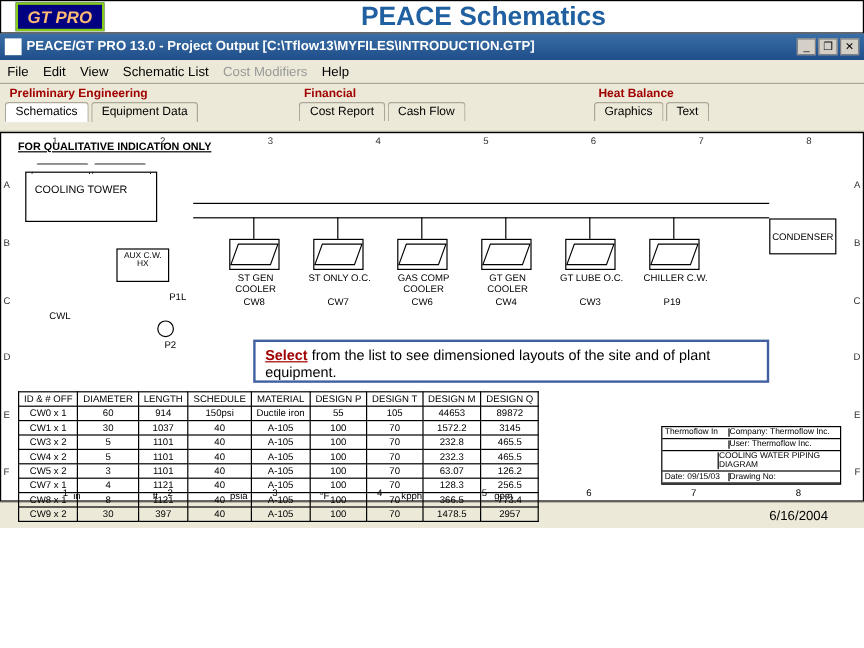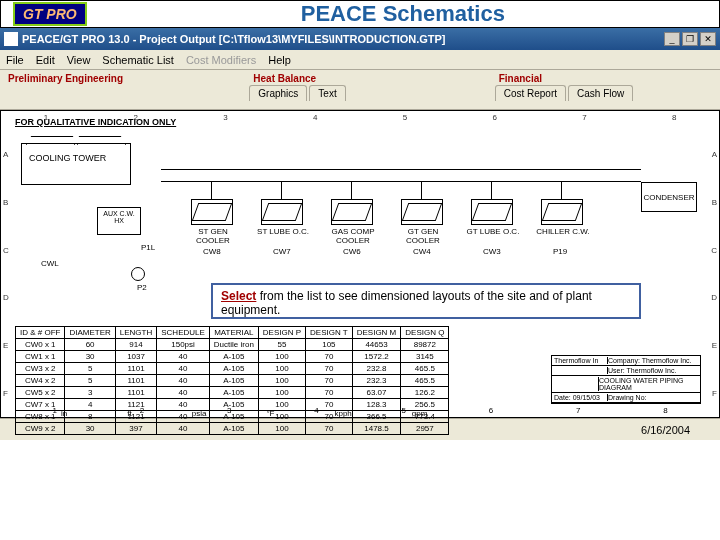--- a/index.html
+++ b/index.html
@@ -76,33 +76,37 @@
   <span class="menu-item">Edit</span>
   <span class="menu-item">View</span>
   <span class="menu-item">Schematic List</span>
   <span class="menu-item dim">Cost Modifiers</span>
   <span class="menu-item">Help</span>
 </div>
 
 <div class="tab-groups">
   <div class="tab-group">
     <div class="group-label">Preliminary Engineering</div>
+    <div class="group-tabs">
+      <div class="tab active">Schematics</div>
+      <div class="tab">Equipment Data</div>
+    </div>
+  </div>
+  <div class="tab-group">
+    <div class="group-label">Financial</div>
+    <div class="group-tabs">
+      <div class="tab">Cost Report</div>
+      <div class="tab">Cash Flow</div>
+    </div>
   </div>
   <div class="tab-group">
     <div class="group-label">Heat Balance</div>
     <div class="group-tabs">
       <div class="tab">Graphics</div>
       <div class="tab">Text</div>
-    </div>
-  </div>
-  <div class="tab-group">
-    <div class="group-label">Financial</div>
-    <div class="group-tabs">
-      <div class="tab">Cost Report</div>
-      <div class="tab">Cash Flow</div>
     </div>
   </div>
 </div>
 
 <div class="schematic-area">
   <div class="qual">FOR QUALITATIVE INDICATION ONLY</div>
   <div class="ruler-top">
     <span>1</span>
       <span>2</span>
       <span>3</span>
@@ -145,21 +149,21 @@
   <div class="unit" style="top:88px;left:540px"></div>
 
   <div class="vdrop" style="top:70px;left:210px;height:18px"></div>
   <div class="vdrop" style="top:70px;left:280px;height:18px"></div>
   <div class="vdrop" style="top:70px;left:350px;height:18px"></div>
   <div class="vdrop" style="top:70px;left:420px;height:18px"></div>
   <div class="vdrop" style="top:70px;left:490px;height:18px"></div>
   <div class="vdrop" style="top:70px;left:560px;height:18px"></div>
 
   <div class="unit-label" style="top:116px;left:184px">ST GEN COOLER</div>
-  <div class="unit-label" style="top:116px;left:254px">ST LUBE O.C.</div>
+  <div class="unit-label" style="top:116px;left:254px">ST ONLY O.C.</div>
   <div class="unit-label" style="top:116px;left:324px">GAS COMP COOLER</div>
   <div class="unit-label" style="top:116px;left:394px">GT GEN COOLER</div>
   <div class="unit-label" style="top:116px;left:464px">GT LUBE O.C.</div>
   <div class="unit-label" style="top:116px;left:534px">CHILLER C.W.</div>
 
   <div class="cw-tag" style="top:136px;left:202px">CW8</div>
   <div class="cw-tag" style="top:136px;left:272px">CW7</div>
   <div class="cw-tag" style="top:136px;left:342px">CW6</div>
   <div class="cw-tag" style="top:136px;left:412px">CW4</div>
   <div class="cw-tag" style="top:136px;left:482px">CW3</div>

